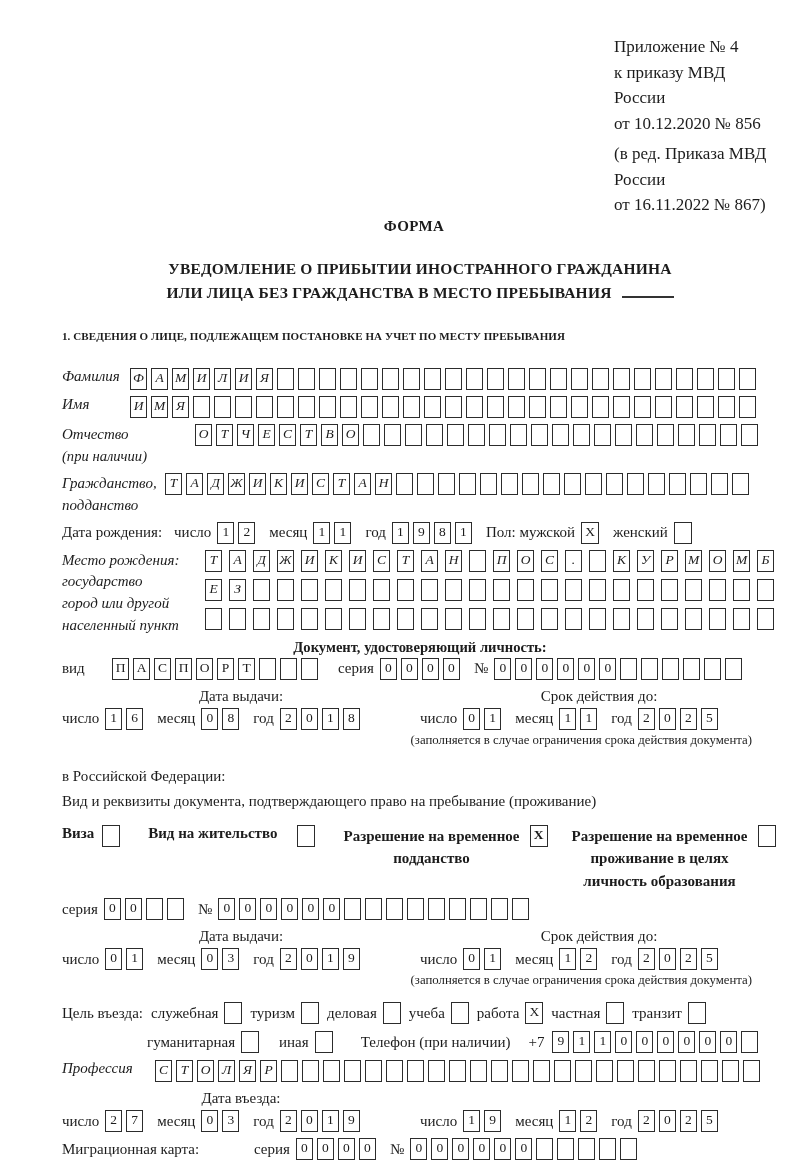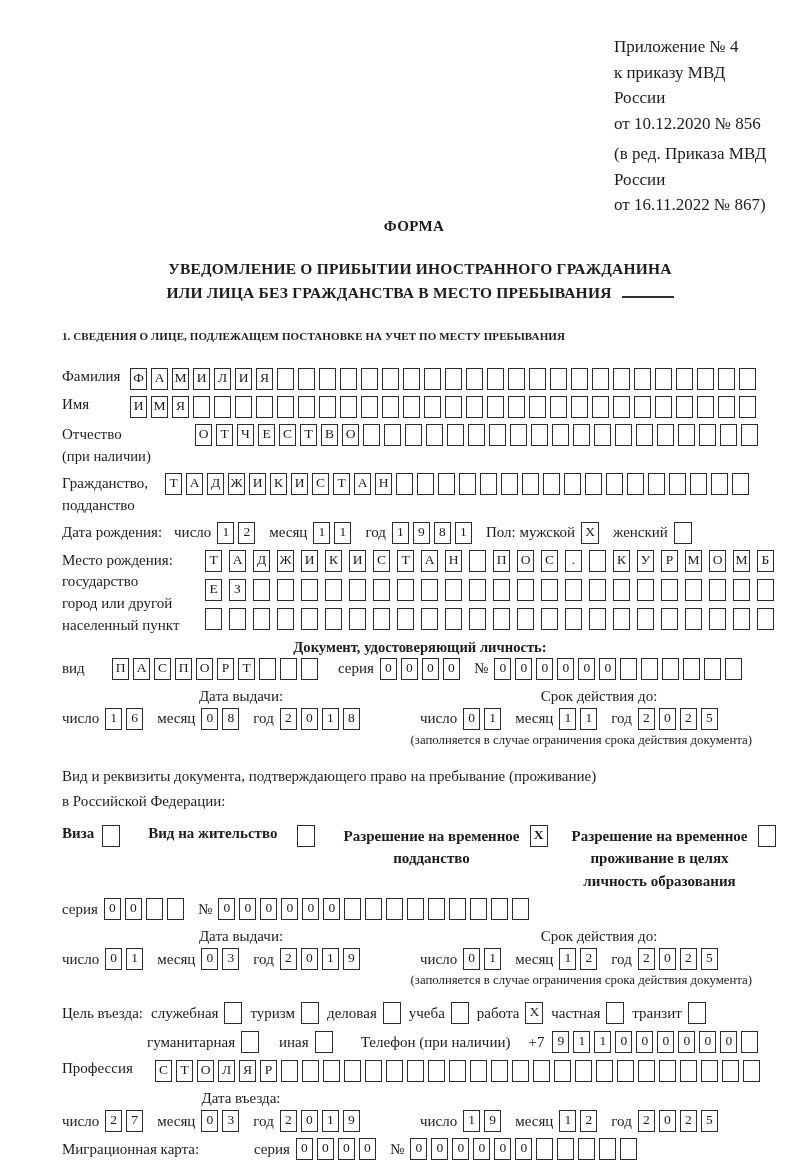--- a/index.html
+++ b/index.html
@@ -11,21 +11,21 @@
     font-size:15px;
   }
   
   .appendix{margin-left:552px;font-size:17px;line-height:1.5;}
   .appendix .edition{margin-top:5px;}
   .forma{text-align:center;padding-right:12px;font-weight:bold;font-size:15px;letter-spacing:.4px;}
   .title{margin-top:22px;text-align:center;font-weight:bold;font-size:15.5px;line-height:1.6;letter-spacing:.2px;}
   .blank{display:inline-block;width:52px;border-bottom:2px solid #333;margin-left:10px;}
   .sec-heading{margin-top:24px;font-weight:bold;font-size:11px;letter-spacing:.1px;}
   
-  .row{display:flex;align-items:flex-start;margin-top:6px;}
+  .row{display:flex;align-items:flex-start;margin-top:6px;font-style:italic;}
   .inline-row{display:flex;align-items:center;margin-top:5px;}
   .lbl{flex:0 0 auto;}
   .w68{width:68px}.w103{width:103px}.w133{width:133px}.w143{width:143px}.w93{width:93px}.w108{width:108px}.w170{width:170px}
   .stack{display:flex;flex-direction:column;line-height:1.45;}
   
   .boxrow{display:inline-flex;flex-wrap:nowrap;align-items:center;}
   .box{box-sizing:border-box;flex:0 0 auto;width:17px;height:22px;border:1.7px solid #2c2c2c;
        margin-right:4px;text-align:center;font-size:13.5px;line-height:18px;background:#fff;}
   .boxrow.wide .box{margin-right:7px;}
   .boxrow.cb .box{margin-right:0;width:18px;}
@@ -427,22 +427,22 @@
         <span class="box">2</span>
         <span class="box">0</span>
         <span class="box">2</span>
         <span class="box">5</span>
       </span>
   </span>
 </div>
 <div class="note">(заполняется в случае ограничения срока действия документа)</div>
 
 <div class="plain">
+  <div>в Российской Федерации:</div>
   <div>Вид и реквизиты документа, подтверждающего право на пребывание (проживание)</div>
-  <div>в Российской Федерации:</div>
 </div>
 
 <div class="permit-row">
   <span class="permit-item">
     <span class="lbl">Виза</span>
     <span class="boxrow cb">
         <span class="box"></span>
       </span>
   </span>
   <span class="permit-item ml28">

